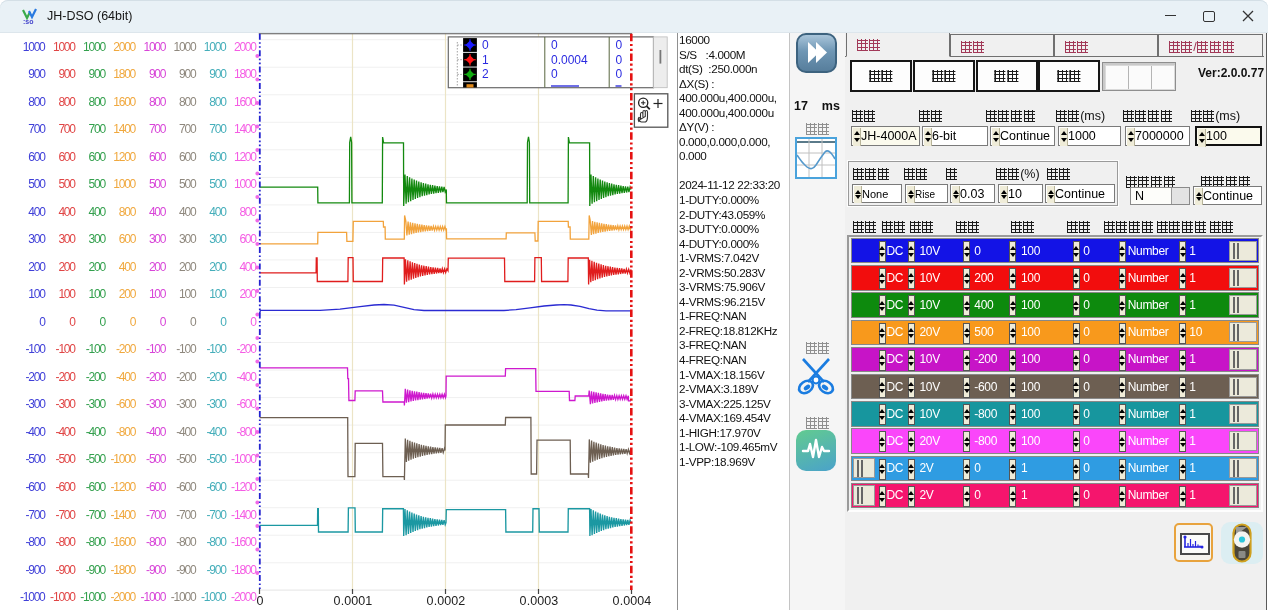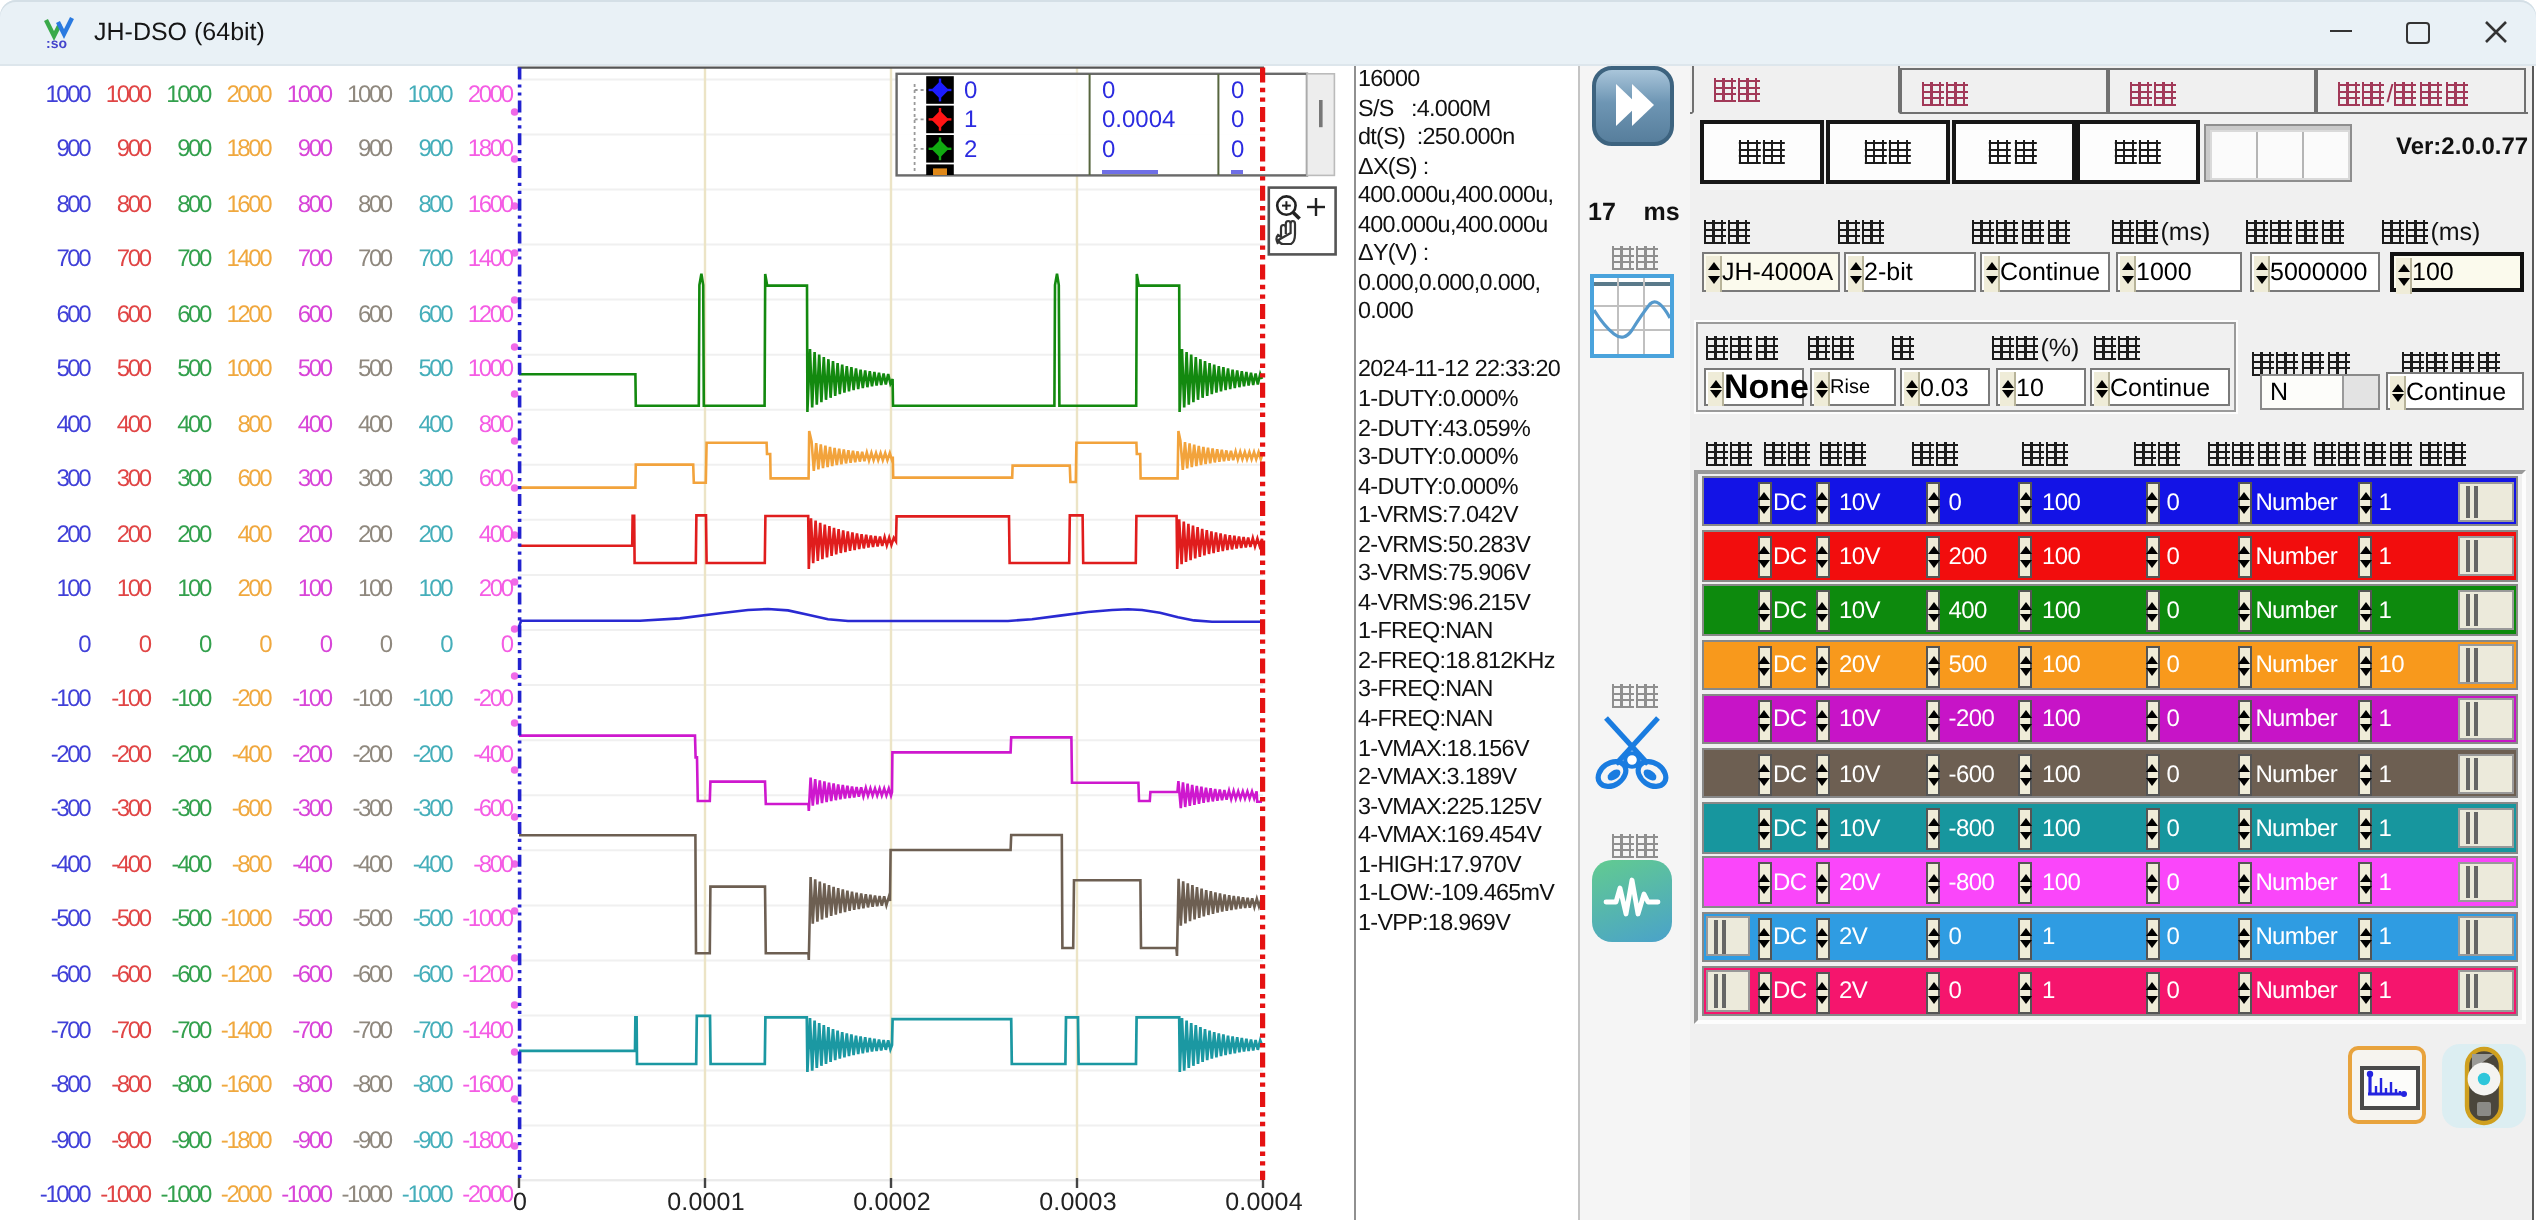--- a/index.html
+++ b/index.html
@@ -227,62 +227,62 @@
       <i class="up"></i>
       <i class="dn"></i>
     </div>
     <span style="position:absolute;left:9px;top:50%;transform:translateY(-50%);color:#000;font-size:12.5px;font-weight:normal;white-space:nowrap">JH-4000A</span>
   </div>
 <div style="position:absolute;left:922px;top:125.5px;width:66px;height:20px;border:1px solid #7a7a7a;background:#fff;box-sizing:border-box">
     <div class="sar" style="height:18px">
       <i class="up"></i>
       <i class="dn"></i>
     </div>
-    <span style="position:absolute;left:9px;top:50%;transform:translateY(-50%);color:#000;font-size:12.5px;font-weight:normal;white-space:nowrap">2-bit</span>
+    <span style="position:absolute;left:9px;top:50%;transform:translateY(-50%);color:#000;font-size:12.5px;font-weight:normal;white-space:nowrap">6-bit</span>
   </div>
 <div style="position:absolute;left:990px;top:125.5px;width:65px;height:20px;border:1px solid #7a7a7a;background:#fff;box-sizing:border-box">
     <div class="sar" style="height:18px">
       <i class="up"></i>
       <i class="dn"></i>
     </div>
     <span style="position:absolute;left:9px;top:50%;transform:translateY(-50%);color:#000;font-size:12.5px;font-weight:normal;white-space:nowrap">Continue</span>
   </div>
 <div style="position:absolute;left:1058px;top:125.5px;width:63px;height:20px;border:1px solid #7a7a7a;background:#fff;box-sizing:border-box">
     <div class="sar" style="height:18px">
       <i class="up"></i>
       <i class="dn"></i>
     </div>
     <span style="position:absolute;left:9px;top:50%;transform:translateY(-50%);color:#000;font-size:12.5px;font-weight:normal;white-space:nowrap">1000</span>
   </div>
 <div style="position:absolute;left:1125px;top:125.5px;width:65px;height:20px;border:1px solid #7a7a7a;background:#fff;box-sizing:border-box">
     <div class="sar" style="height:18px">
       <i class="up"></i>
       <i class="dn"></i>
     </div>
-    <span style="position:absolute;left:9px;top:50%;transform:translateY(-50%);color:#000;font-size:12.5px;font-weight:normal;white-space:nowrap">5000000</span>
+    <span style="position:absolute;left:9px;top:50%;transform:translateY(-50%);color:#000;font-size:12.5px;font-weight:normal;white-space:nowrap">7000000</span>
   </div>
 <div style="position:absolute;left:1195px;top:125.5px;width:67px;height:20px;border:2px solid #111;background:#fbfaed;box-sizing:border-box">
     <div class="sar" style="height:18px">
       <i class="up"></i>
       <i class="dn"></i>
     </div>
     <span style="position:absolute;left:9px;top:50%;transform:translateY(-50%);color:#000;font-size:12.5px;font-weight:normal;white-space:nowrap">100</span>
   </div>
 <div style="position:absolute;left:848px;top:161px;width:270px;height:45px;border:1px solid #9a9a9a;outline:1px solid #fdfdfd;background:#f0f0f0;box-sizing:border-box"></div>
 <div style="position:absolute;left:852px;top:167px"><span class="cj ck"></span><span class="cj ck"></span><span class="cj ck"></span></div>
 <div style="position:absolute;left:903px;top:167px"><span class="cj ck"></span><span class="cj ck"></span></div>
 <div style="position:absolute;left:945px;top:167px"><span class="cj ck"></span></div>
 <div style="position:absolute;left:995px;top:167px"><span class="cj ck"></span><span class="cj ck"></span><span class="sl">(%)</span></div>
 <div style="position:absolute;left:1046px;top:167px"><span class="cj ck"></span><span class="cj ck"></span></div>
 <div style="position:absolute;left:852px;top:184px;width:50px;height:19px;border:1px solid #7a7a7a;background:#fff;box-sizing:border-box">
     <div class="sar" style="height:17px">
       <i class="up"></i>
       <i class="dn"></i>
     </div>
-    <span style="position:absolute;left:9px;top:50%;transform:translateY(-50%);color:#000;font-size:17px;font-weight:bold;white-space:nowrap">None</span>
+    <span style="position:absolute;left:9px;top:50%;transform:translateY(-50%);color:#000;font-size:11px;font-weight:normal;white-space:nowrap">None</span>
   </div>
 <div style="position:absolute;left:905px;top:184px;width:43px;height:19px;border:1px solid #7a7a7a;background:#fff;box-sizing:border-box">
     <div class="sar" style="height:17px">
       <i class="up"></i>
       <i class="dn"></i>
     </div>
     <span style="position:absolute;left:9px;top:50%;transform:translateY(-50%);color:#000;font-size:10px;font-weight:normal;white-space:nowrap">Rise</span>
   </div>
 <div style="position:absolute;left:950px;top:184px;width:45px;height:19px;border:1px solid #7a7a7a;background:#fff;box-sizing:border-box">
     <div class="sar" style="height:17px">

